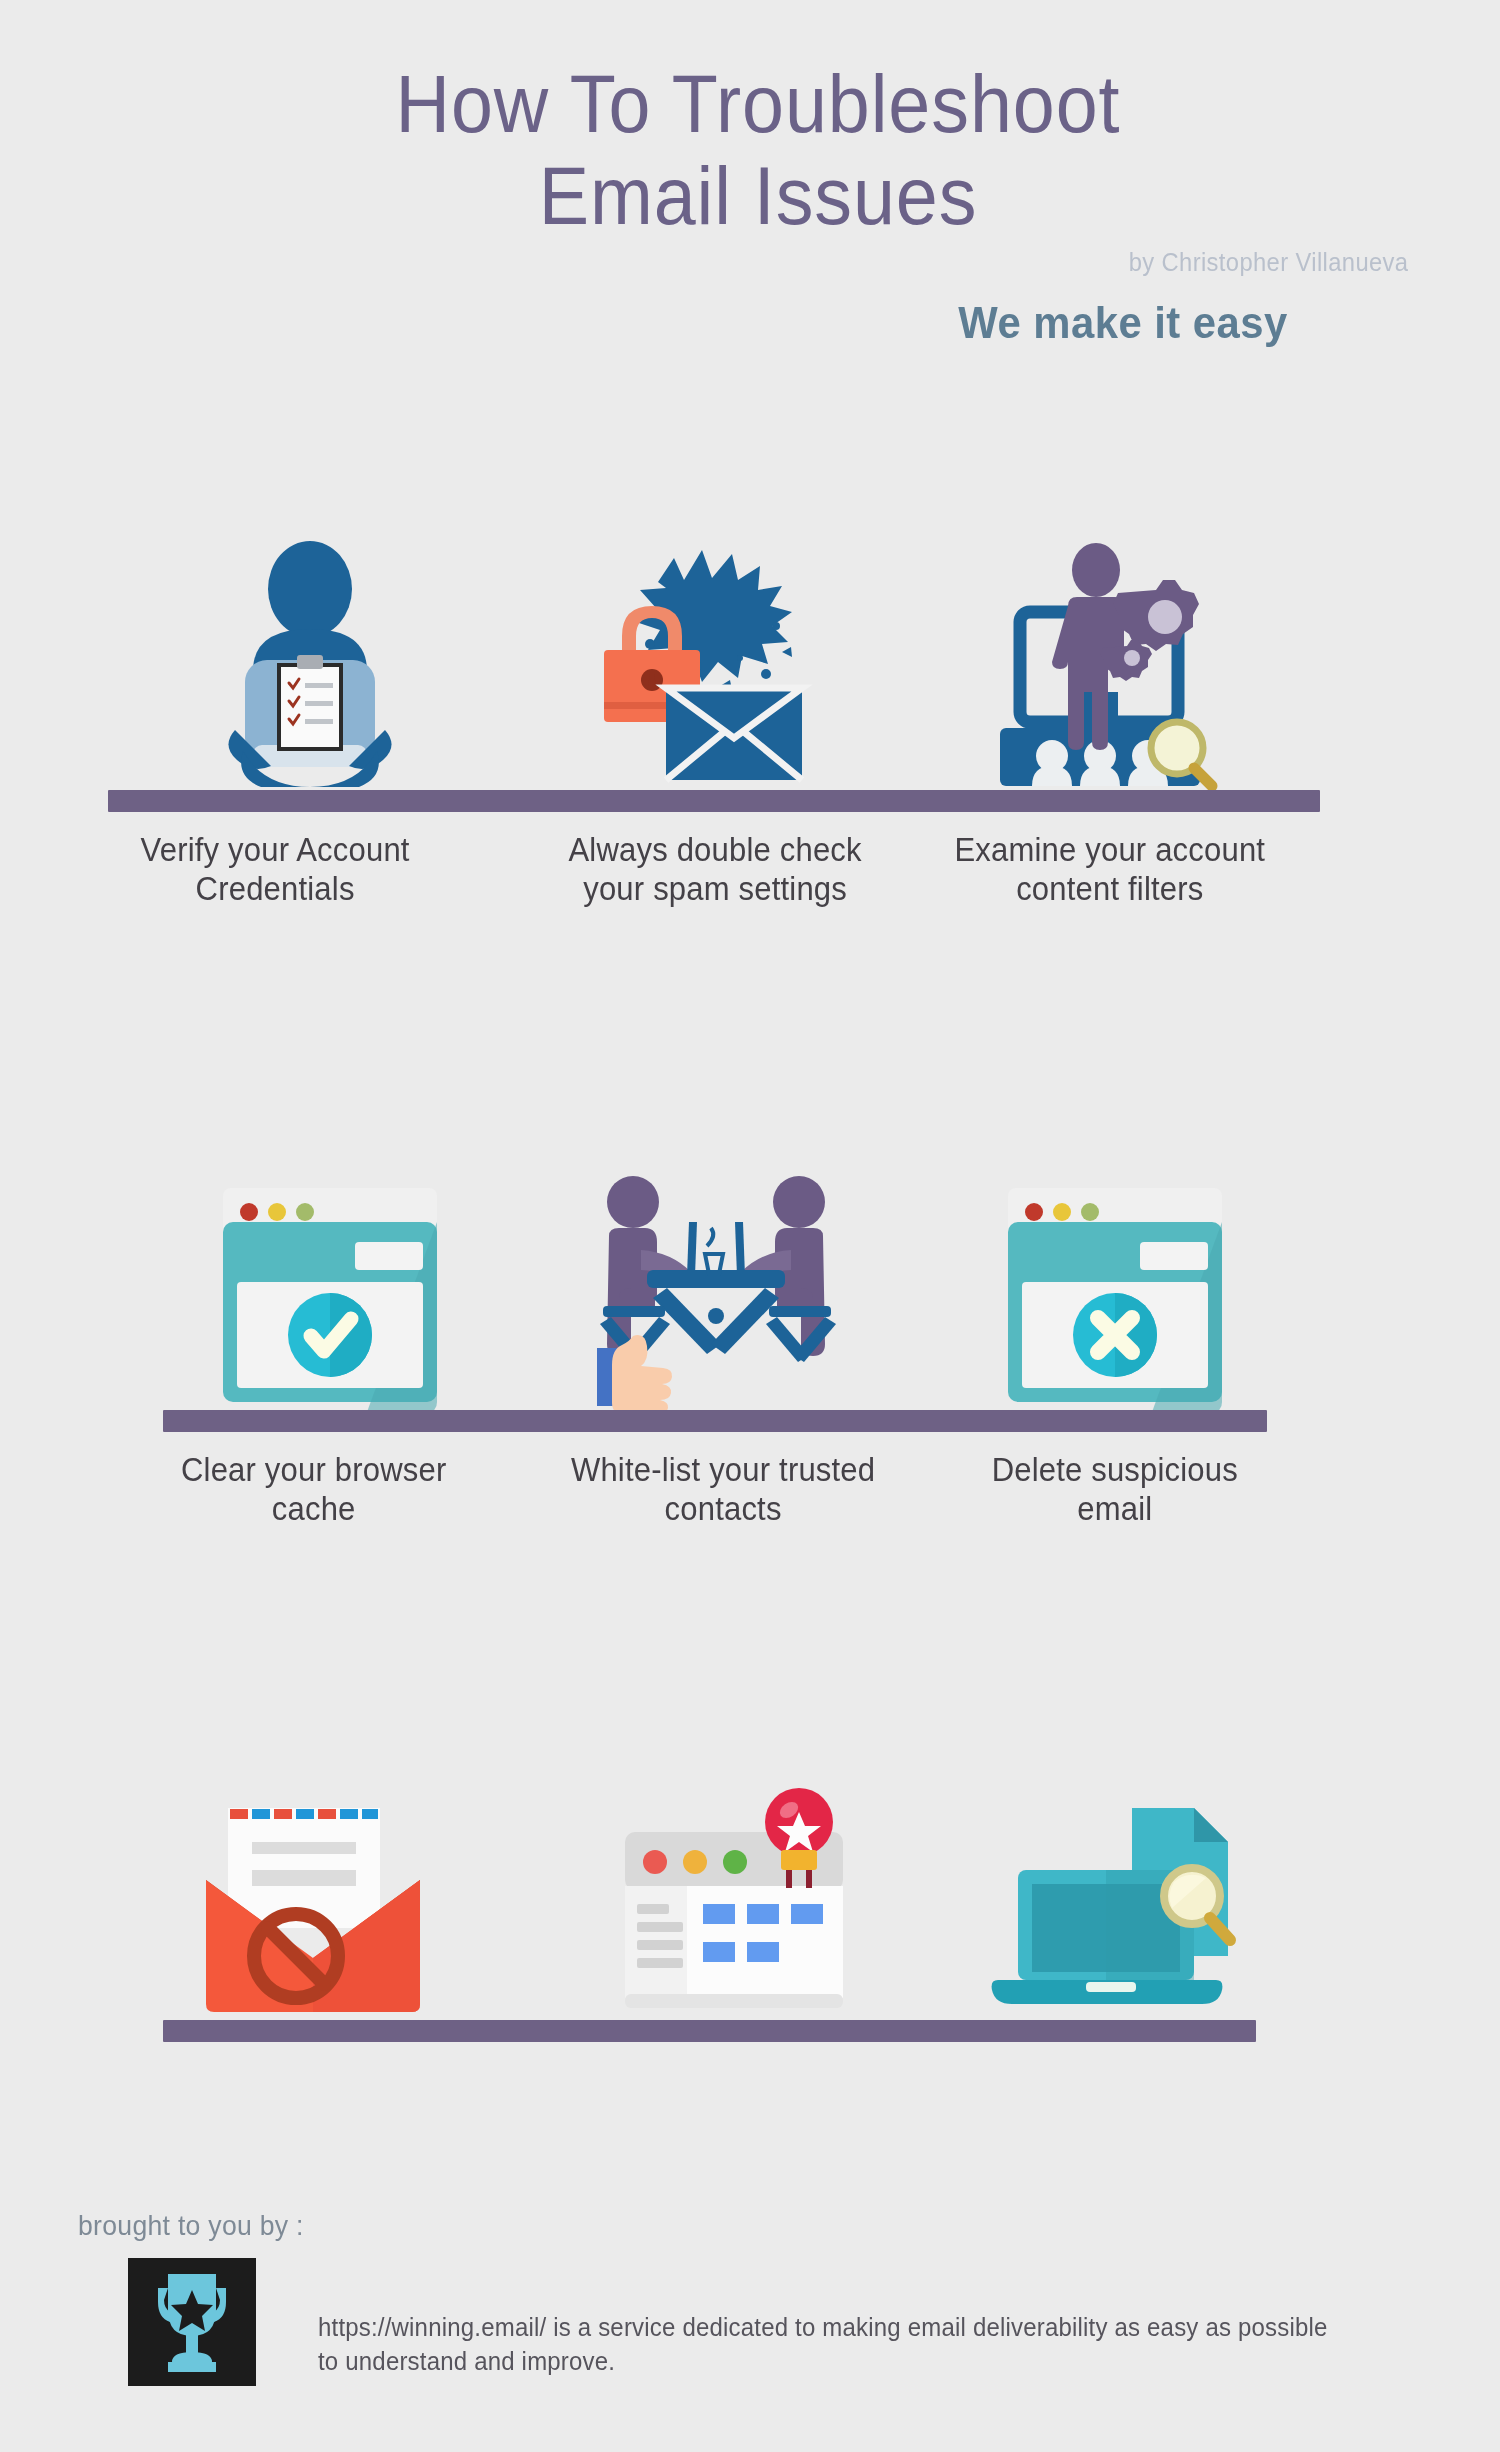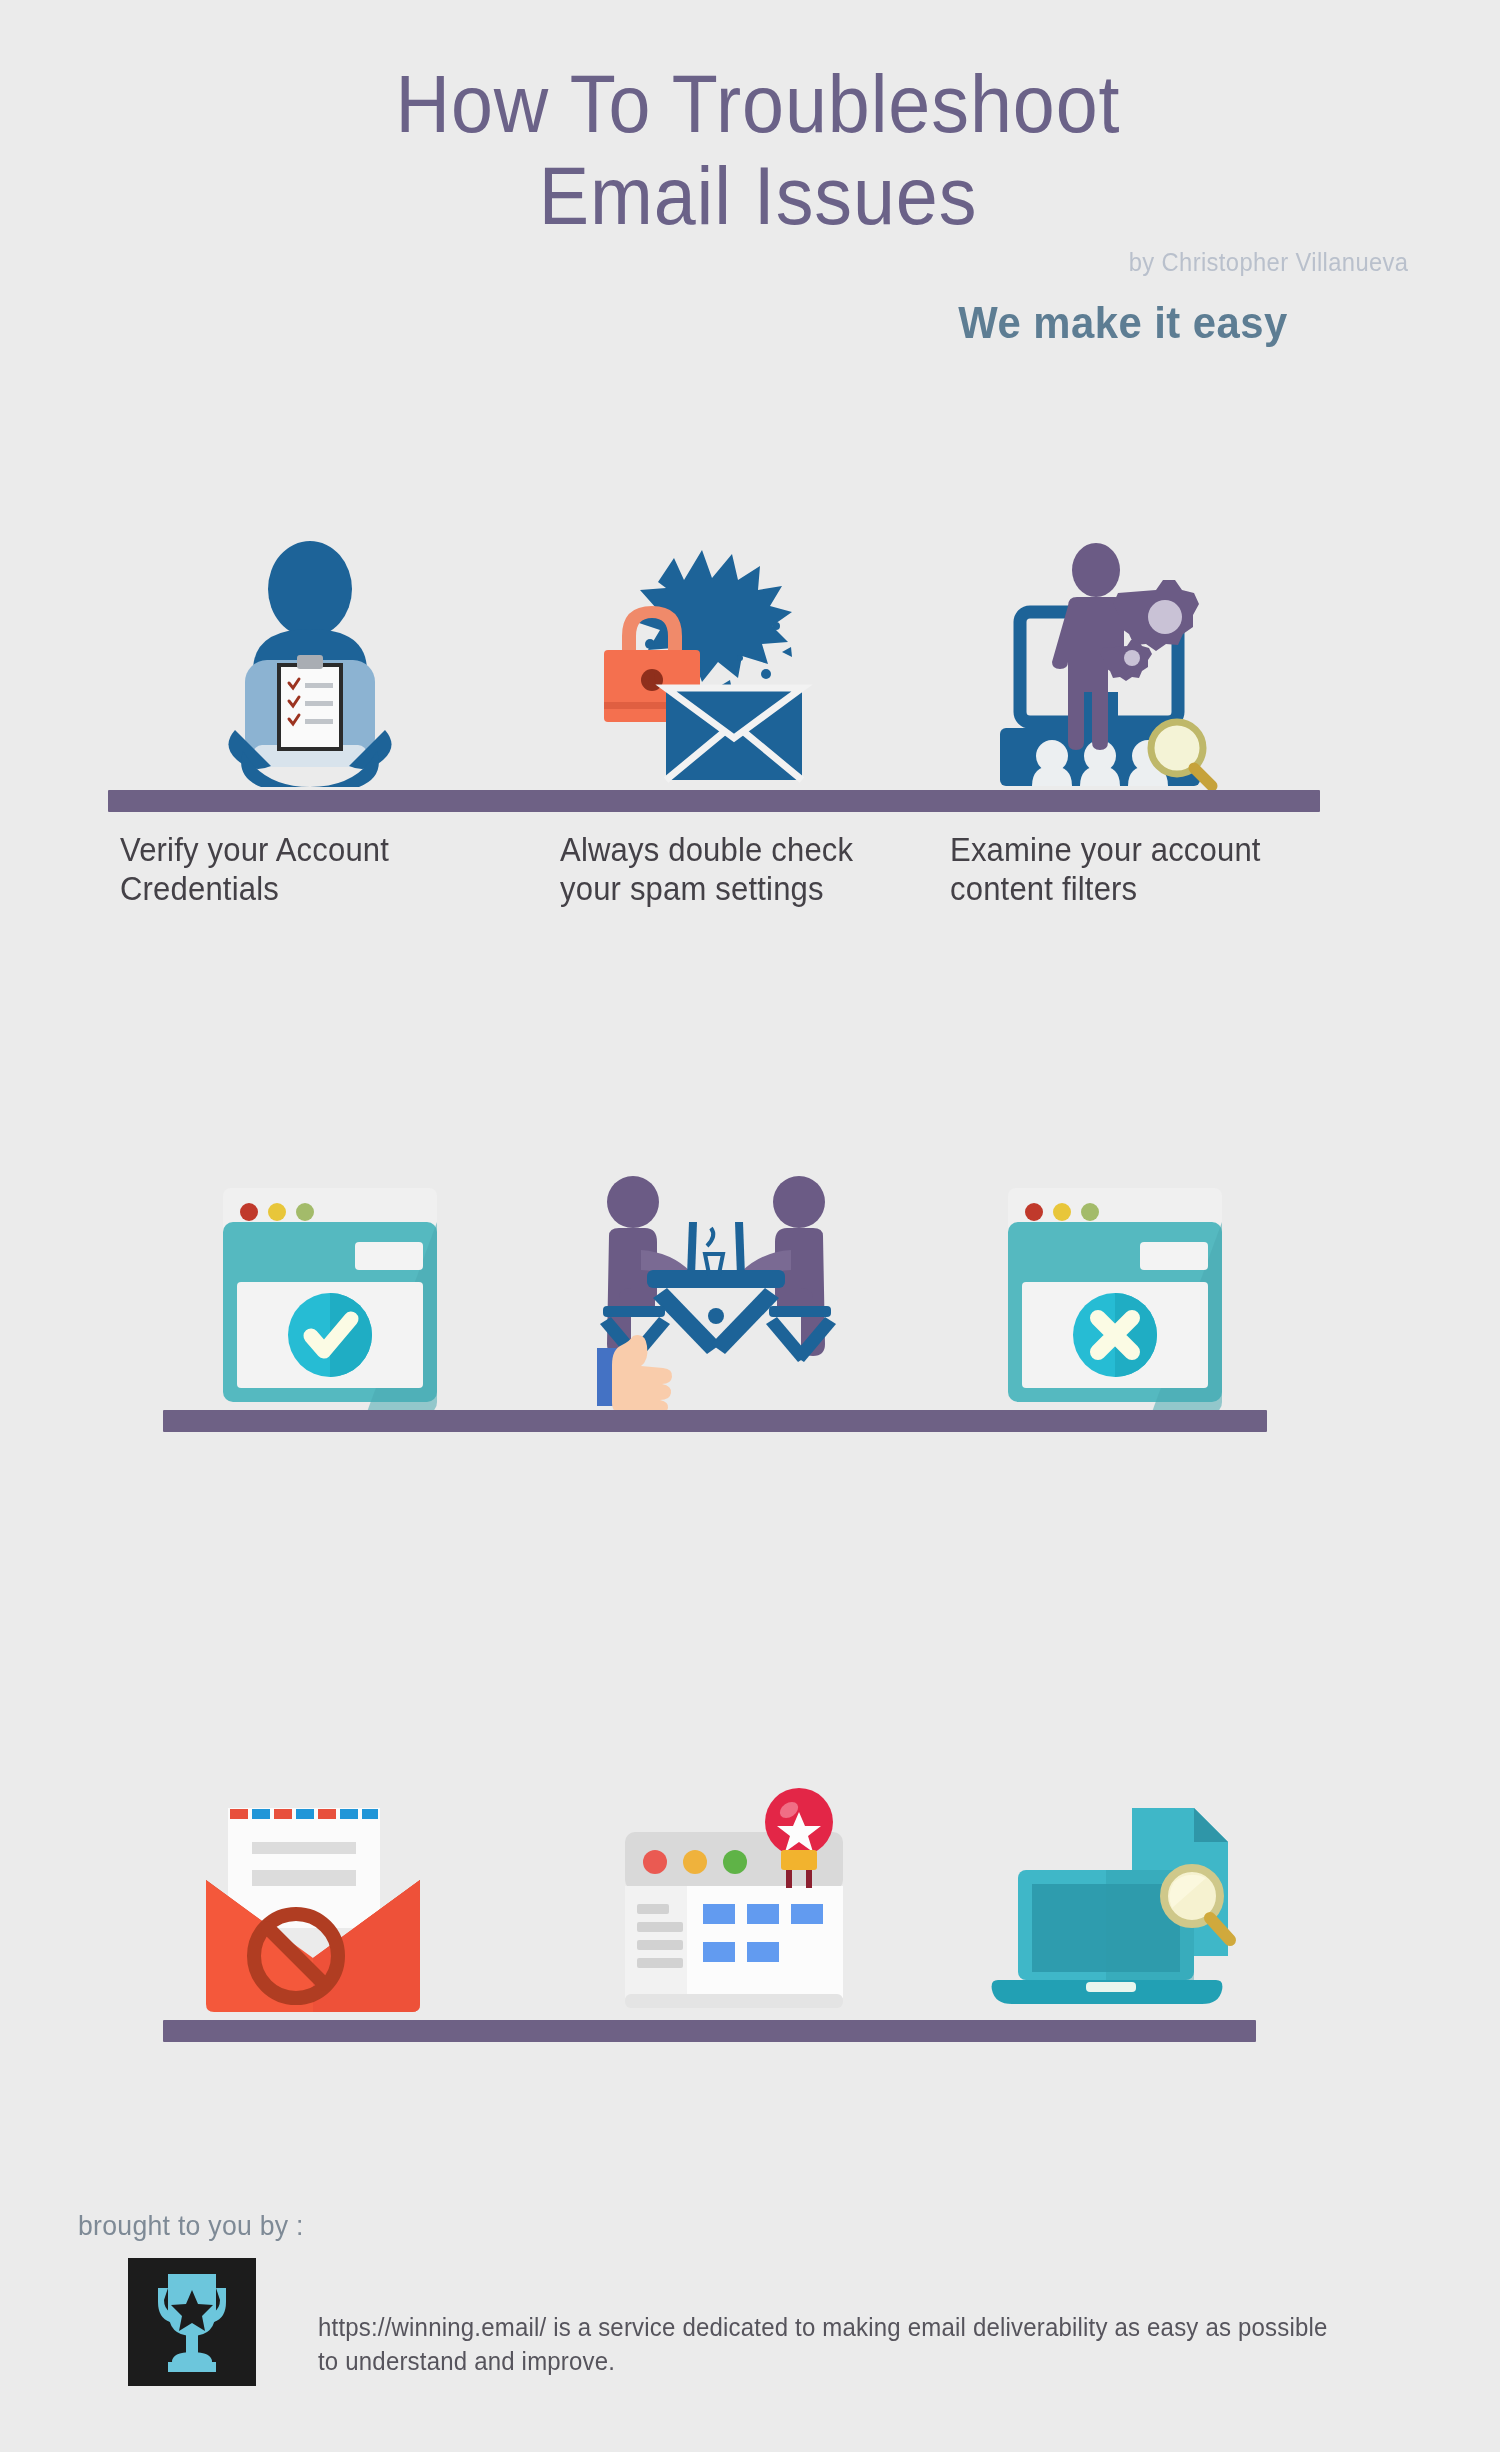--- a/index.html
+++ b/index.html
@@ -102,21 +102,21 @@
   .divider {
     position: relative;
     height: 22px;
     background: #6e6185;
     border-radius: 1px;
   }
   #row-1 .divider { margin-left: 108px; width: 1212px; }
   #row-2 .divider { margin-left: 163px; width: 1104px; }
   #row-3 .divider { margin-left: 163px; width: 1093px; }
 
-  .captions { position: relative; width: 1500px; height: 130px; }
+  .captions { position: relative; width: 1500px; height: 130px; text-align: center; }
   .caption {
     position: absolute;
     top: 18px;
     font-size: 33px;
     line-height: 39px;
     color: #444147;
     letter-spacing: 0.2px;
     transform: scaleX(0.94);
     transform-origin: left top;
   }
@@ -340,20 +340,25 @@
           <rect x="22" y="102" width="186" height="106" rx="4" fill="#f3f3f3"></rect>
           <circle cx="115" cy="155" r="42" fill="#26bcd4"></circle>
           <path d="M115 113 a42 42 0 0 1 0 84z" fill="#1fadc4"></path>
           <path d="M98 138 l34 34 M132 138 l-34 34" stroke="#fbfbe4" stroke-width="16" stroke-linecap="round"></path>
         </svg>
       </div>
     </div>
 
     <div class="divider"></div>
 
+    <div class="captions">
+      <div class="caption k1">Clear your browser cache</div>
+      <div class="caption k2">White-list your trusted contacts</div>
+      <div class="caption k3">Delete suspicious email</div>
+    </div>
   </div>
 
   <div class="row" id="row-3">
     <div class="icon-strip">
 
       <div class="icon-cell c1">
         <svg width="250" height="230" viewBox="0 0 250 230">
           <rect x="38" y="18" width="152" height="120" fill="#fbfbfb"></rect>
           <g>
             <rect x="38" y="18" width="152" height="12" fill="#fbfbfb"></rect>

